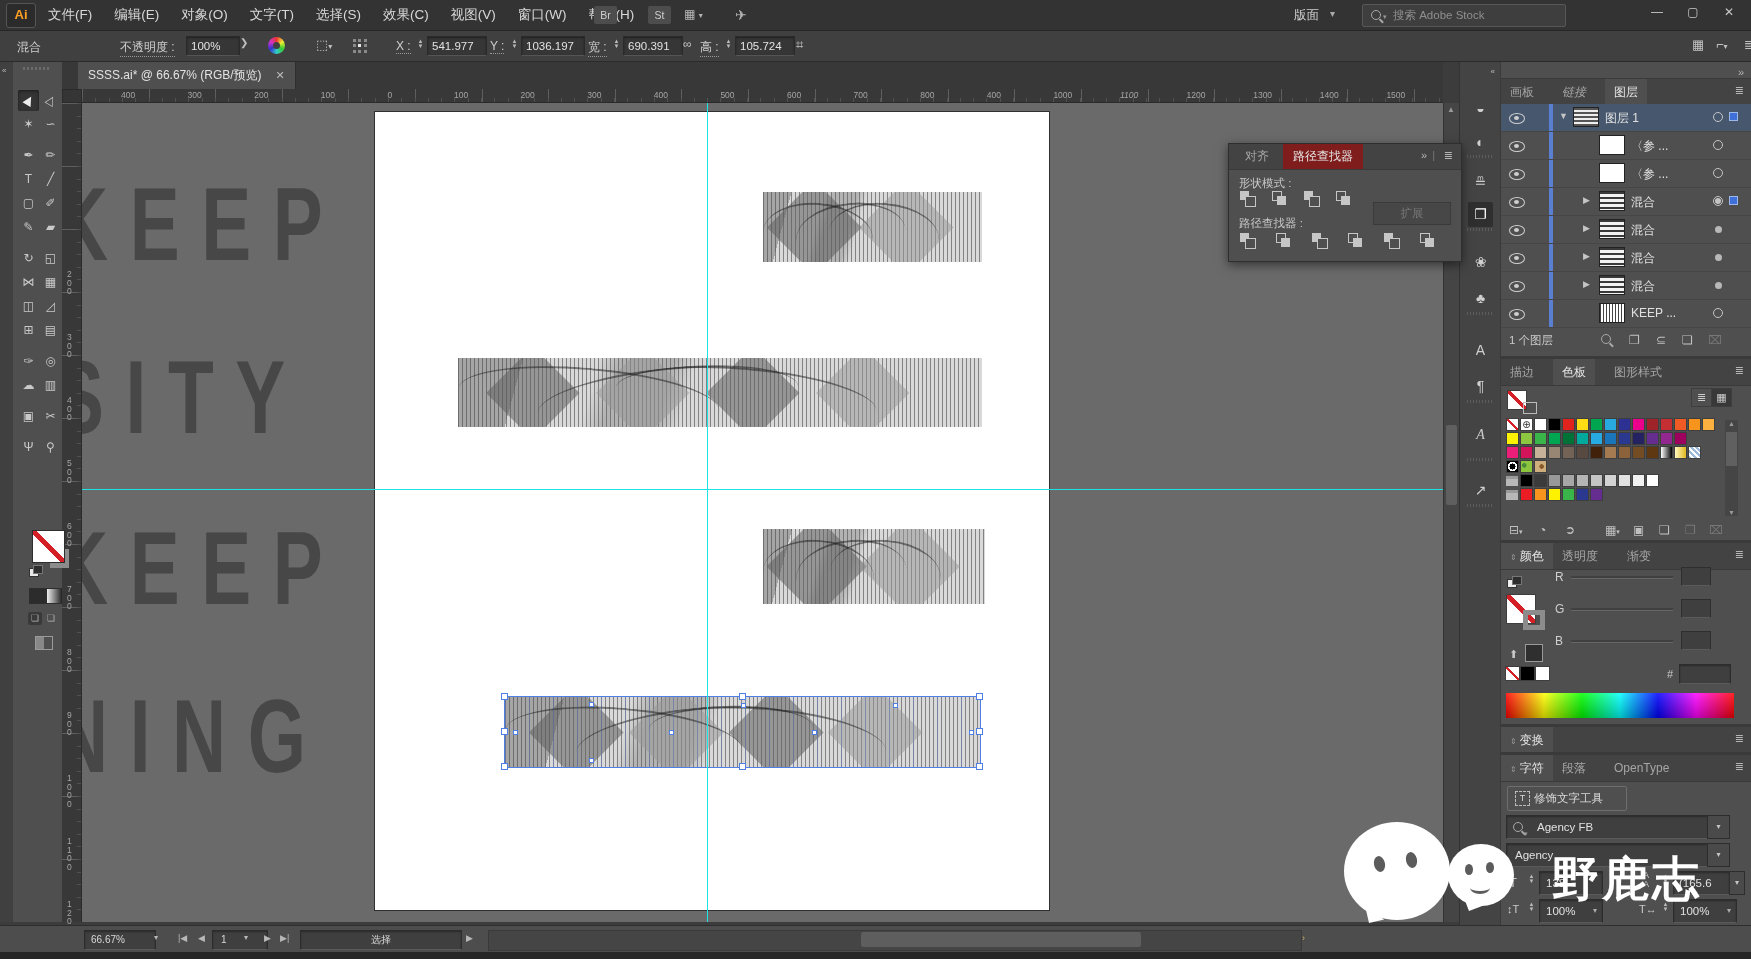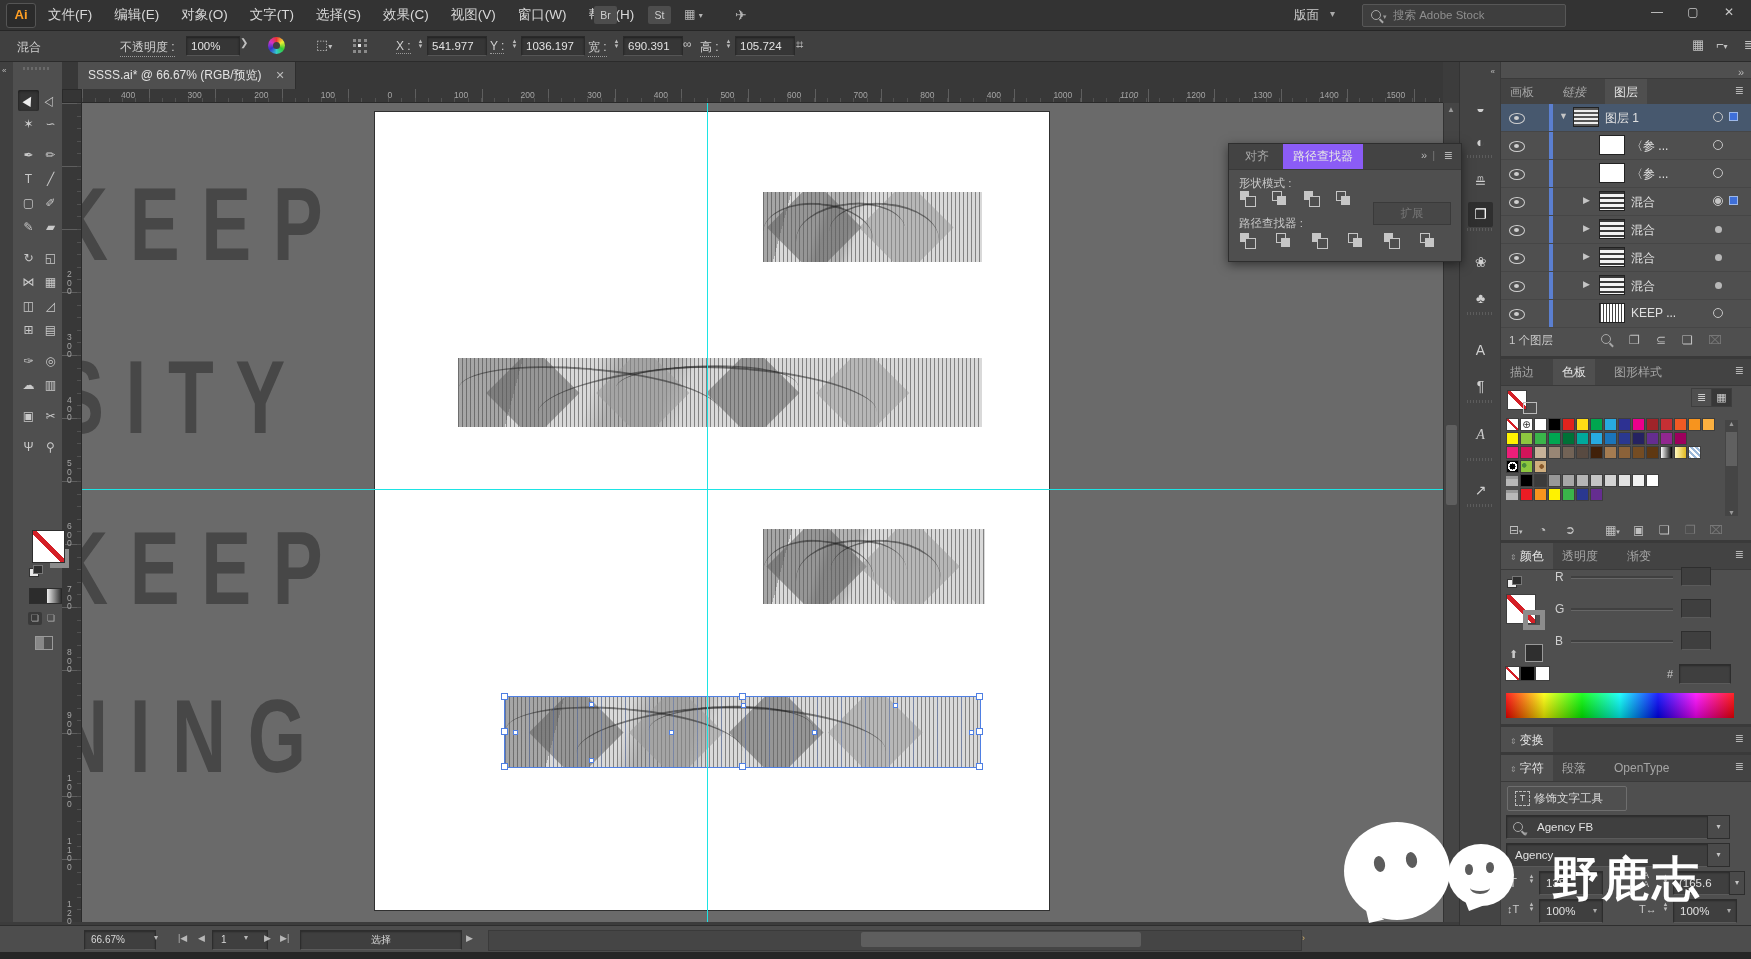--- a/index.html
+++ b/index.html
@@ -99,21 +99,21 @@
   #dock{position:absolute;left:1459px;top:62px;width:41px;height:897px;background:#444444;border-left:1px solid #333;}
   #dock .coll{position:absolute;right:6px;top:5px;font-size:8px;color:#bbb;}
   .dockic{position:absolute;left:8px;width:25px;height:25px;text-align:center;line-height:25px;color:#cfcfcf;font-size:14px;border-radius:2px;}
   .dockic.active{background:#2f2f2f;color:#fff;}
   .docksep{position:absolute;left:7px;width:27px;height:3px;background:repeating-linear-gradient(90deg,#5c5c5c 0 1px,transparent 1px 3px);}
   
   #pfpanel{position:absolute;left:1228px;top:143px;width:232px;height:117px;background:#4f4f4f;
            box-shadow:0 3px 10px rgba(0,0,0,.5);border:1px solid #2e2e2e;z-index:50;}
   #pfpanel .tabs{position:absolute;left:0;top:0;width:100%;height:25px;background:#434343;border-bottom:1px solid #3a3a3a;}
   .ptab{position:absolute;top:0;height:25px;line-height:25px;font-size:12px;padding:0 10px;color:#a8a8a8;}
-  .ptab.active{background:#8b5cf6;color:#e5e5e5;}
+  .ptab.active{background:#7f1d1d;color:#e5e5e5;}
   #pfpanel .hdric{position:absolute;top:5px;color:#b5b5b5;font-size:11px;}
   .pflabel{position:absolute;left:10px;font-size:11.5px;color:#c9c9c9;}
   .sqbtn{position:absolute;width:20px;height:18px;}
   .sqbtn::before{content:'';position:absolute;left:1px;top:1px;width:9px;height:9px;background:#c6c6c6;}
   .sqbtn::after{content:'';position:absolute;left:6px;top:6px;width:9px;height:9px;border:1px solid #c6c6c6;background:#4f4f4f;}
   .sqbtn.alt::before{background:#4f4f4f;border:1px solid #c6c6c6;width:8px;height:8px;}
   .sqbtn.alt::after{background:#c6c6c6;border:none;}
   #expandbtn{position:absolute;left:144px;top:58px;width:76px;height:21px;background:#474747;border:1px solid #3a3a3a;
       color:#767676;font-size:11.5px;text-align:center;line-height:21px;}
   

